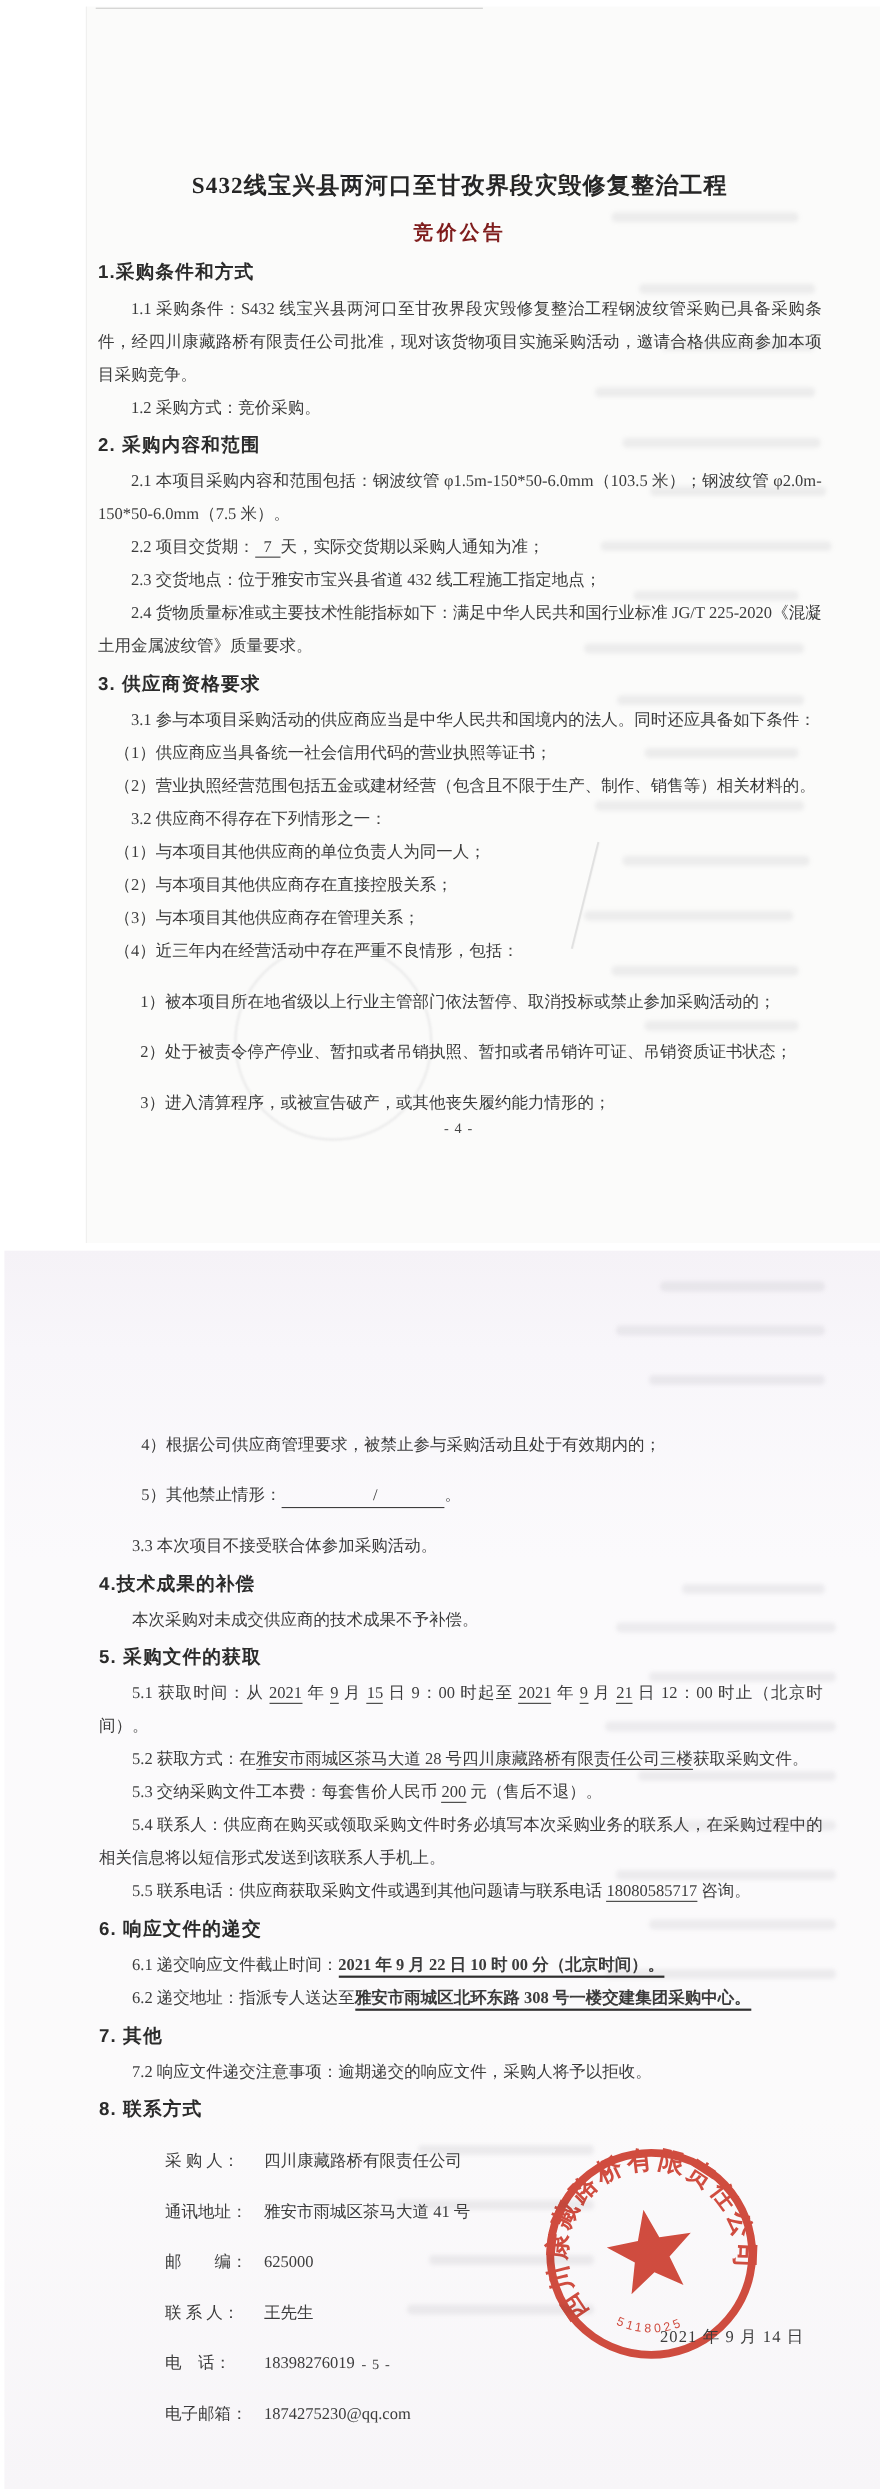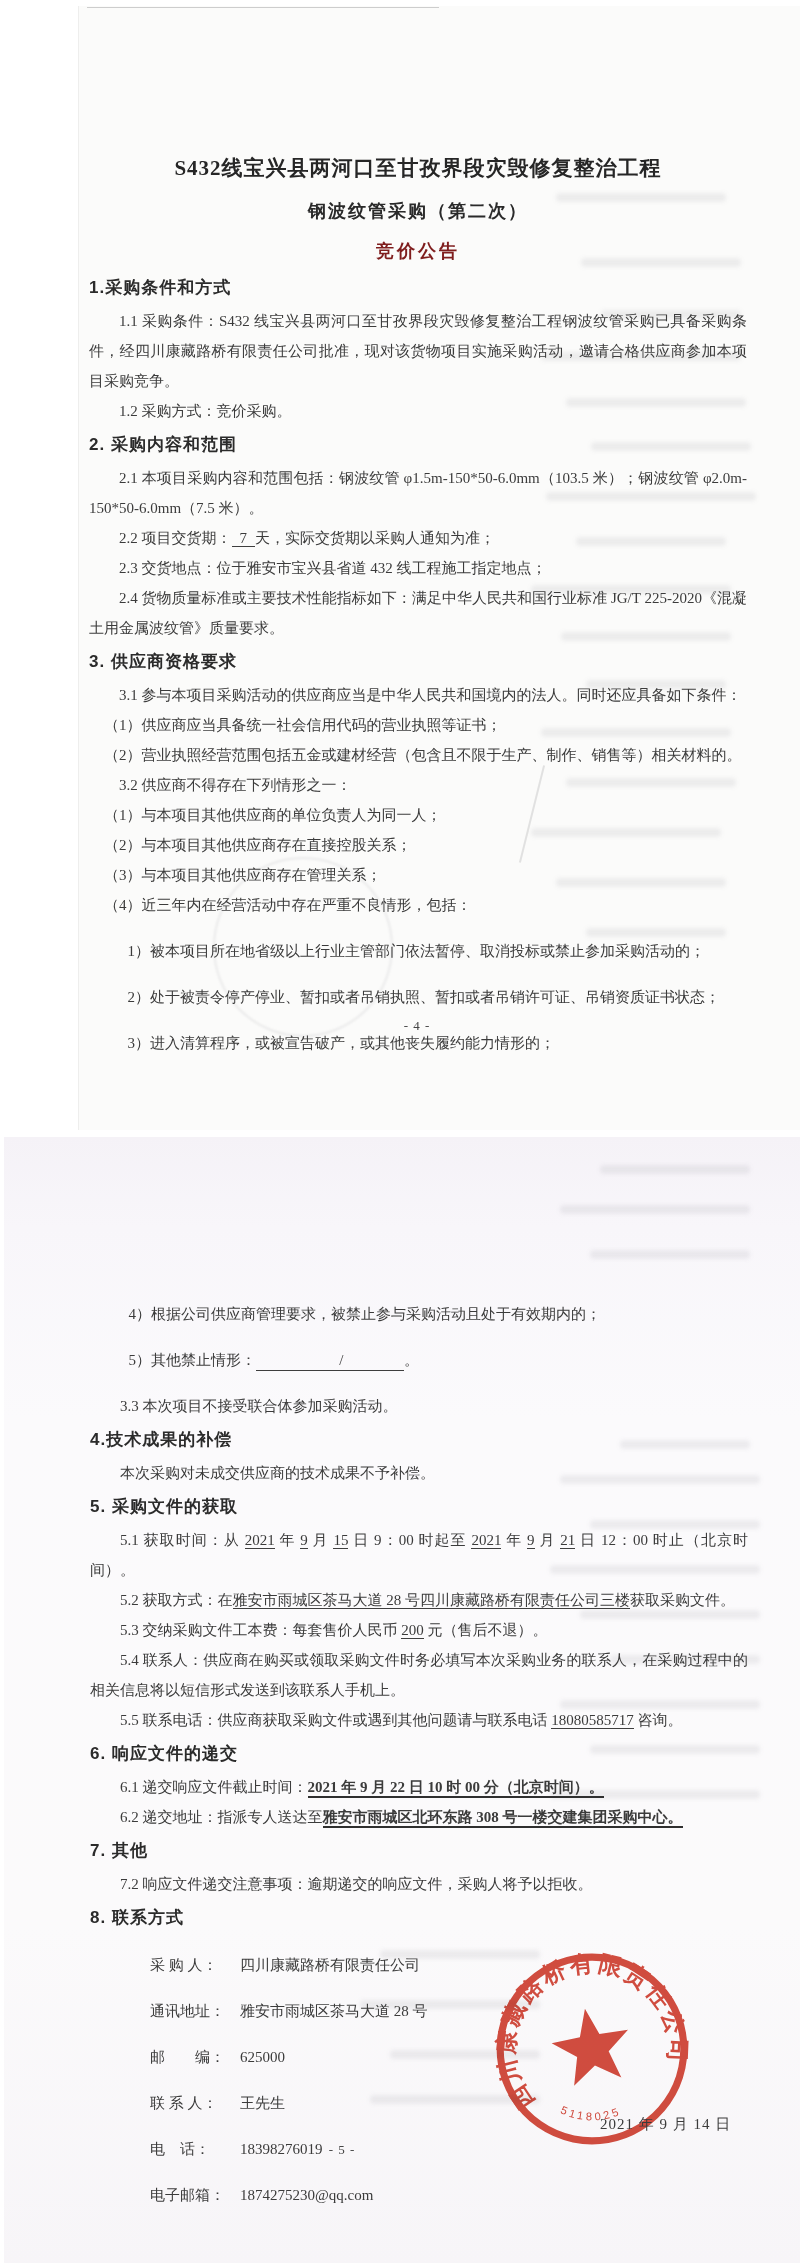--- a/index.html
+++ b/index.html
@@ -107,21 +107,20 @@
     <div class="smudge" style="left:487px;top:772px;width:170px"></div>
     <div class="smudge" style="left:452px;top:822px;width:190px"></div>
     <div class="smudge" style="left:477px;top:872px;width:170px"></div>
     <div class="smudge" style="left:507px;top:922px;width:140px"></div>
 
     <div class="ghost-circle"></div>
     <div class="scratch"></div>
 
     <div class="content c1">
       <div class="title1">S432线宝兴县两河口至甘孜界段灾毁修复整治工程</div>
-      <div class="title2">钢波纹管采购（第二次）</div>
       <div class="title3">竞价公告</div>
 
       <div class="h">1.采购条件和方式</div>
       <p class="t">1.1 采购条件：S432 线宝兴县两河口至甘孜界段灾毁修复整治工程钢波纹管采购已具备采购条件，经四川康藏路桥有限责任公司批准，现对该货物项目实施采购活动，邀请合格供应商参加本项目采购竞争。</p>
       <p class="t">1.2 采购方式：竞价采购。</p>
 
       <div class="h">2. 采购内容和范围</div>
       <p class="t">2.1 本项目采购内容和范围包括：钢波纹管 φ1.5m-150*50-6.0mm（103.5 米）；钢波纹管 φ2.0m-150*50-6.0mm（7.5 米）。</p>
       <p class="t"><span>2.2 项目交货期：</span><span class="ub">7</span><span>天，实际交货期以采购人通知为准；</span></p>
       <p class="t">2.3 交货地点：位于雅安市宝兴县省道 432 线工程施工指定地点；</p>
@@ -180,21 +179,21 @@
 
       <div class="h">6. 响应文件的递交</div>
       <p class="t"><span>6.1 递交响应文件截止时间：</span><span class="emph">2021 年 9 月 22 日 10 时 00 分（北京时间）。</span></p>
       <p class="t"><span>6.2 递交地址：指派专人送达至</span><span class="emph">雅安市雨城区北环东路 308 号一楼交建集团采购中心。</span></p>
 
       <div class="h">7. 其他</div>
       <p class="t">7.2 响应文件递交注意事项：逾期递交的响应文件，采购人将予以拒收。</p>
 
       <div class="h">8. 联系方式</div>
       <p class="contact-row"><span class="contact-label">采 购 人：</span><span>四川康藏路桥有限责任公司</span></p>
-      <p class="contact-row"><span class="contact-label">通讯地址：</span><span>雅安市雨城区茶马大道 28 号</span></p>
+      <p class="contact-row"><span class="contact-label">通讯地址：</span><span>雅安市雨城区茶马大道 41 号</span></p>
       <p class="contact-row"><span class="contact-label">邮　　编：</span><span>625000</span></p>
       <p class="contact-row"><span class="contact-label">联 系 人：</span><span>王先生</span></p>
       <p class="contact-row"><span class="contact-label">电　话：</span><span>18398276019</span></p>
       <p class="contact-row"><span class="contact-label">电子邮箱：</span><span>1874275230@qq.com</span></p>
     </div>
 
     <svg class="stamp" viewBox="0 0 200 200">
       <circle cx="100" cy="100" r="90" fill="none" stroke="#d03a2b" stroke-width="7"></circle>
       <polygon fill="#d03a2b" points="100,60 109.7,86.7 138,87.6 115.7,105.1 123.5,132.4 100,116.5 76.5,132.4 84.3,105.1 62,87.6 90.3,86.7"></polygon>
       <path id="sealArcTop" d="M 37.8,143.6 A 76,76 0 1 1 162.2,143.6" fill="none"></path>

